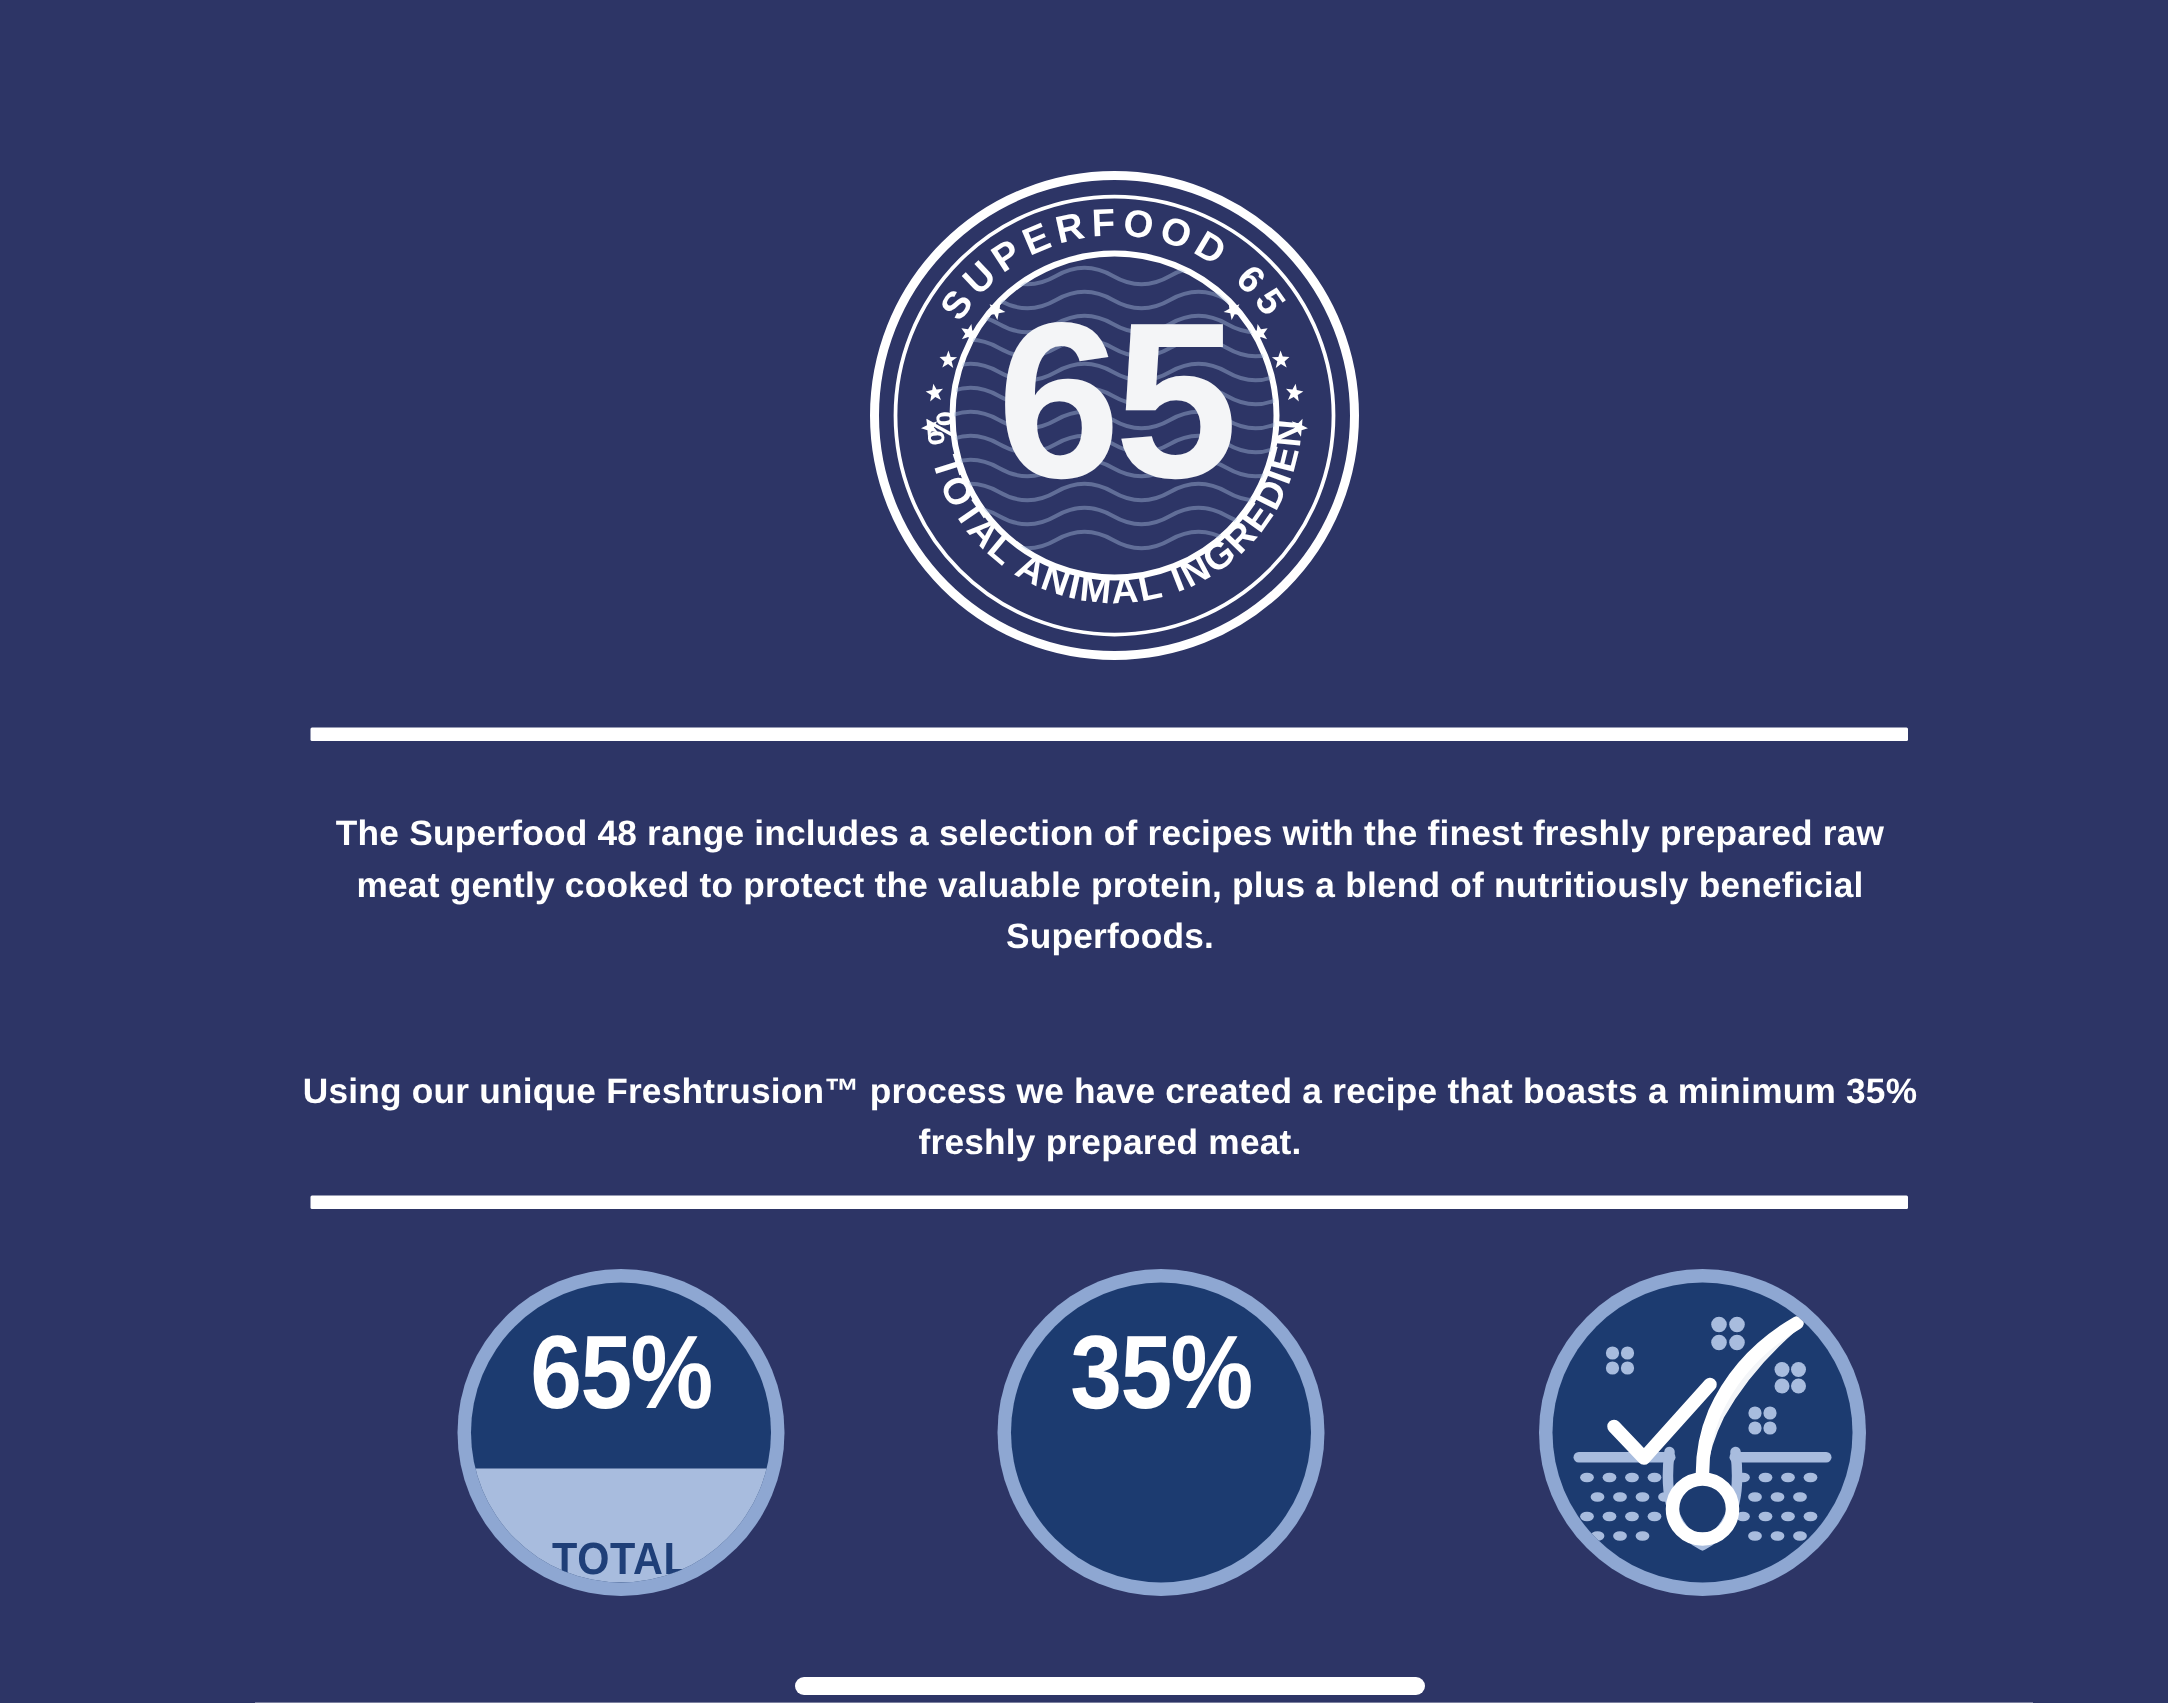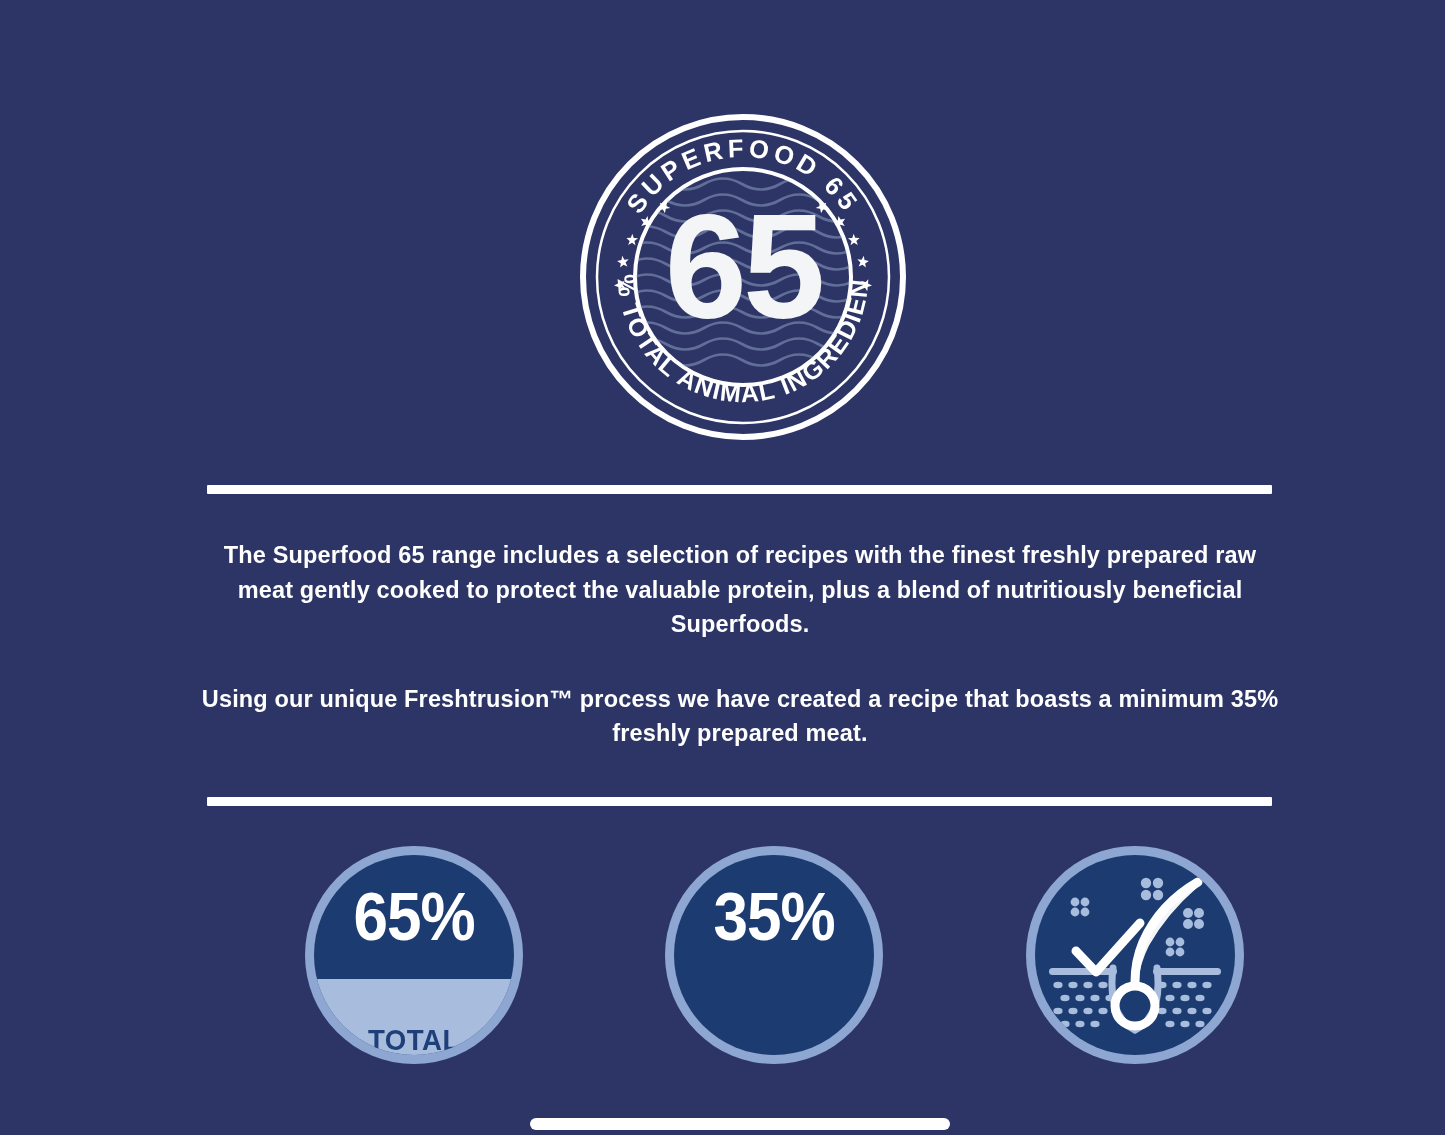--- a/index.html
+++ b/index.html
@@ -58,21 +58,21 @@
     color: #ffffff;
   }
   .copy p {
     margin: 0;
     font-size: 23.5px;
     font-weight: bold;
     line-height: 34.5px;
     letter-spacing: 0.15px;
   }
   .copy p.second {
-    margin-top: 40px;
+    margin-top: 68px;
   }
 
   
   .badges {
     position: absolute;
     left: 0;
     top: 846px;
     width: 1445px;
     height: 222px;
     margin-left: 33px;
@@ -239,21 +239,21 @@
         <g transform="translate(244,95) rotate(45) scale(0.60)">
             <polygon points="0,-10 2.9,-3.1 10,-3.1 4.2,1.6 6.3,8.5 0,4.3 -6.3,8.5 -4.2,1.6 -10,-3.1 -2.9,-3.1"></polygon>
           </g>
       </g>
     </svg>
   </div>
 
   <div class="divider top"></div>
 
   <div class="copy">
-    <p class="first">The Superfood 65 range includes a selection of recipes with the finest freshly prepared raw meat gently cooked to protect the valuable protein, plus a blend of nutritiously beneficial Superfoods.</p>
+    <p class="first">The Superfood 48 range includes a selection of recipes with the finest freshly prepared raw meat gently cooked to protect the valuable protein, plus a blend of nutritiously beneficial Superfoods.</p>
     <p class="second">Using our unique Freshtrusion™ process we have created a recipe that boasts a minimum 35% freshly prepared meat.</p>
   </div>
 
   <div class="divider bottom"></div>
 
   <div class="badges">
 
     <div class="badge" id="badge-total">
       <div class="inner">
         <div class="pct">65%</div>

